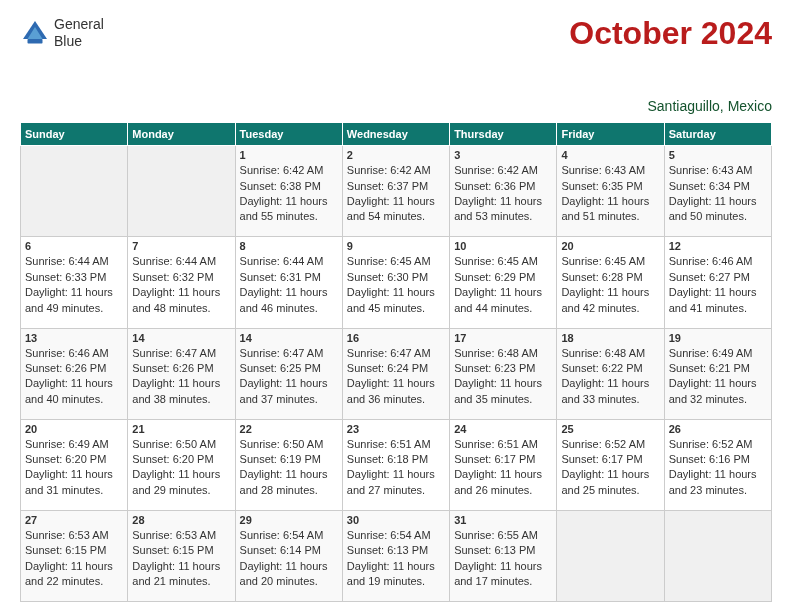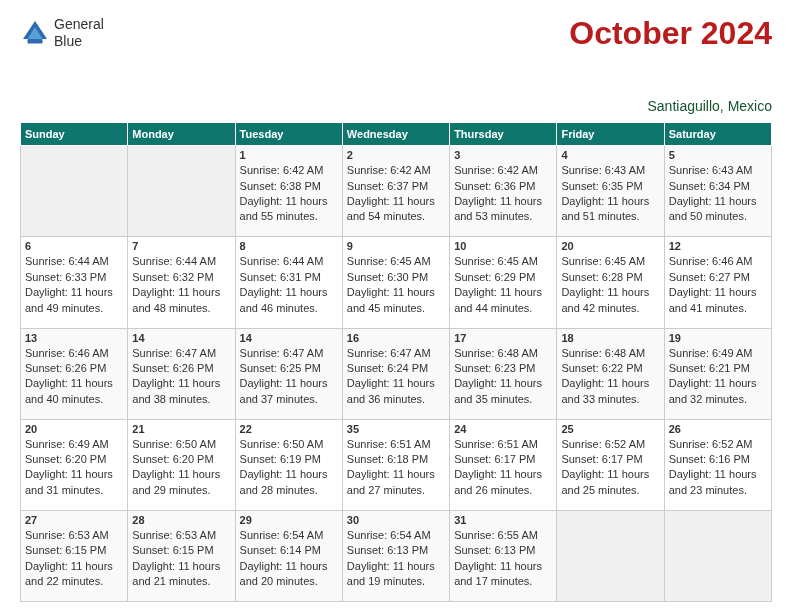--- a/index.html
+++ b/index.html
@@ -267,21 +267,21 @@
 Sunset: 6:20 PM
 Daylight: 11 hours and 29 minutes.</div>
           </td>
           <td>
             <span class="day-num">22</span>
             <div class="day-info" style="white-space: pre-wrap;">Sunrise: 6:50 AM
 Sunset: 6:19 PM
 Daylight: 11 hours and 28 minutes.</div>
           </td>
           <td>
-            <span class="day-num">35</span>
+            <span class="day-num">23</span>
             <div class="day-info" style="white-space: pre-wrap;">Sunrise: 6:51 AM
 Sunset: 6:18 PM
 Daylight: 11 hours and 27 minutes.</div>
           </td>
           <td>
             <span class="day-num">24</span>
             <div class="day-info" style="white-space: pre-wrap;">Sunrise: 6:51 AM
 Sunset: 6:17 PM
 Daylight: 11 hours and 26 minutes.</div>
           </td>

